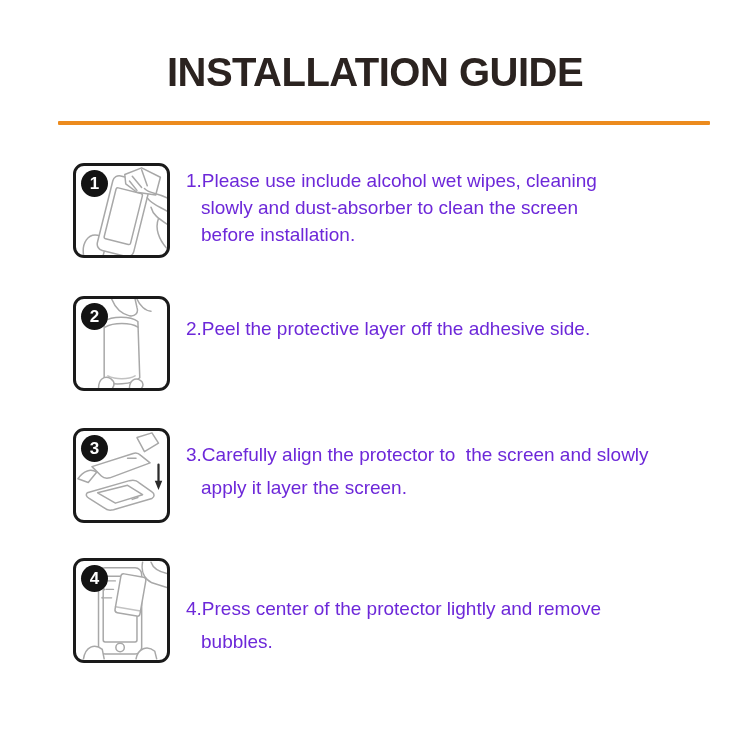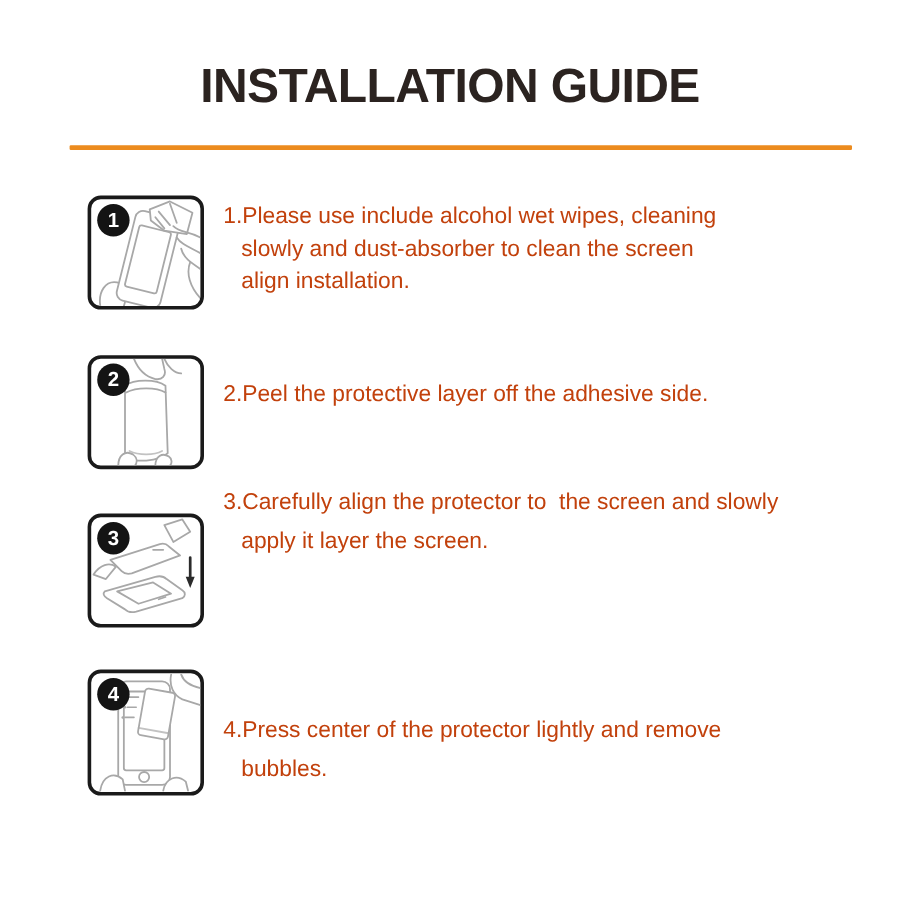--- a/index.html
+++ b/index.html
@@ -23,27 +23,27 @@
   .fig1{top:163px;height:95px;}
   .fig2{top:296px;height:95px;}
   .fig3{top:428px;height:95px;}
   .fig4{top:558px;height:105px;}
   .badge{
     position:absolute;left:5px;top:4px;width:27px;height:27px;border-radius:50%;
     background:#141414;color:#ffffff;font-size:17px;font-weight:bold;
     display:flex;align-items:center;justify-content:center;z-index:2;
   }
   .steptext{
-    position:absolute;left:186px;width:520px;color:#c2410c;font-size:19px;
+    position:absolute;left:186px;width:520px;color:#6d28d9;font-size:19px;
   }
   .steptext .line{white-space:pre;}
   .steptext .cont{padding-left:15px;}
   #s1t{top:167px;line-height:27px;}
   #s2t{top:312px;line-height:33px;}
-  #s3t{top:402px;line-height:33px;}
+  #s3t{top:438px;line-height:33px;}
   #s4t{top:592px;line-height:33px;}
   .art{stroke:#a8a8a8;fill:none;stroke-width:1.6;stroke-linecap:round;stroke-linejoin:round;}
 </style>
 </head>
 <body>
 
 <div class="canvas">
 
   <div class="page-title">INSTALLATION GUIDE</div>
   <div class="divider"></div>
@@ -65,21 +65,21 @@
         <path d="M97,88 C88,78 84,66 88,56"></path>
       </g>
     </svg>
     <div class="badge">
       <span>1</span>
     </div>
   </div>
   <div class="steptext" id="s1t">
     <div class="line">1.Please use include alcohol wet wipes, cleaning</div>
     <div class="line cont">slowly and dust-absorber to clean the screen</div>
-    <div class="line cont">align installation.</div>
+    <div class="line cont">before installation.</div>
   </div>
 
   <div class="fig fig2">
     <svg viewBox="0 0 97 95">
       <g class="art">
         <path d="M38,0 C42,10 49,16 57,18 C63,19 67,15 65,9 L63,0" fill="#fff"></path>
         <path d="M65,0 C68,7 74,13 80,13"></path>
         <path d="M30,24 C38,18 58,18 66,24 L68,84 C60,92 38,92 30,88 Z" fill="#fff"></path>
         <path d="M31,30 C40,25 58,25 66,30"></path>
         <path d="M34,82 C42,86 56,86 63,82" opacity="0.7"></path>

